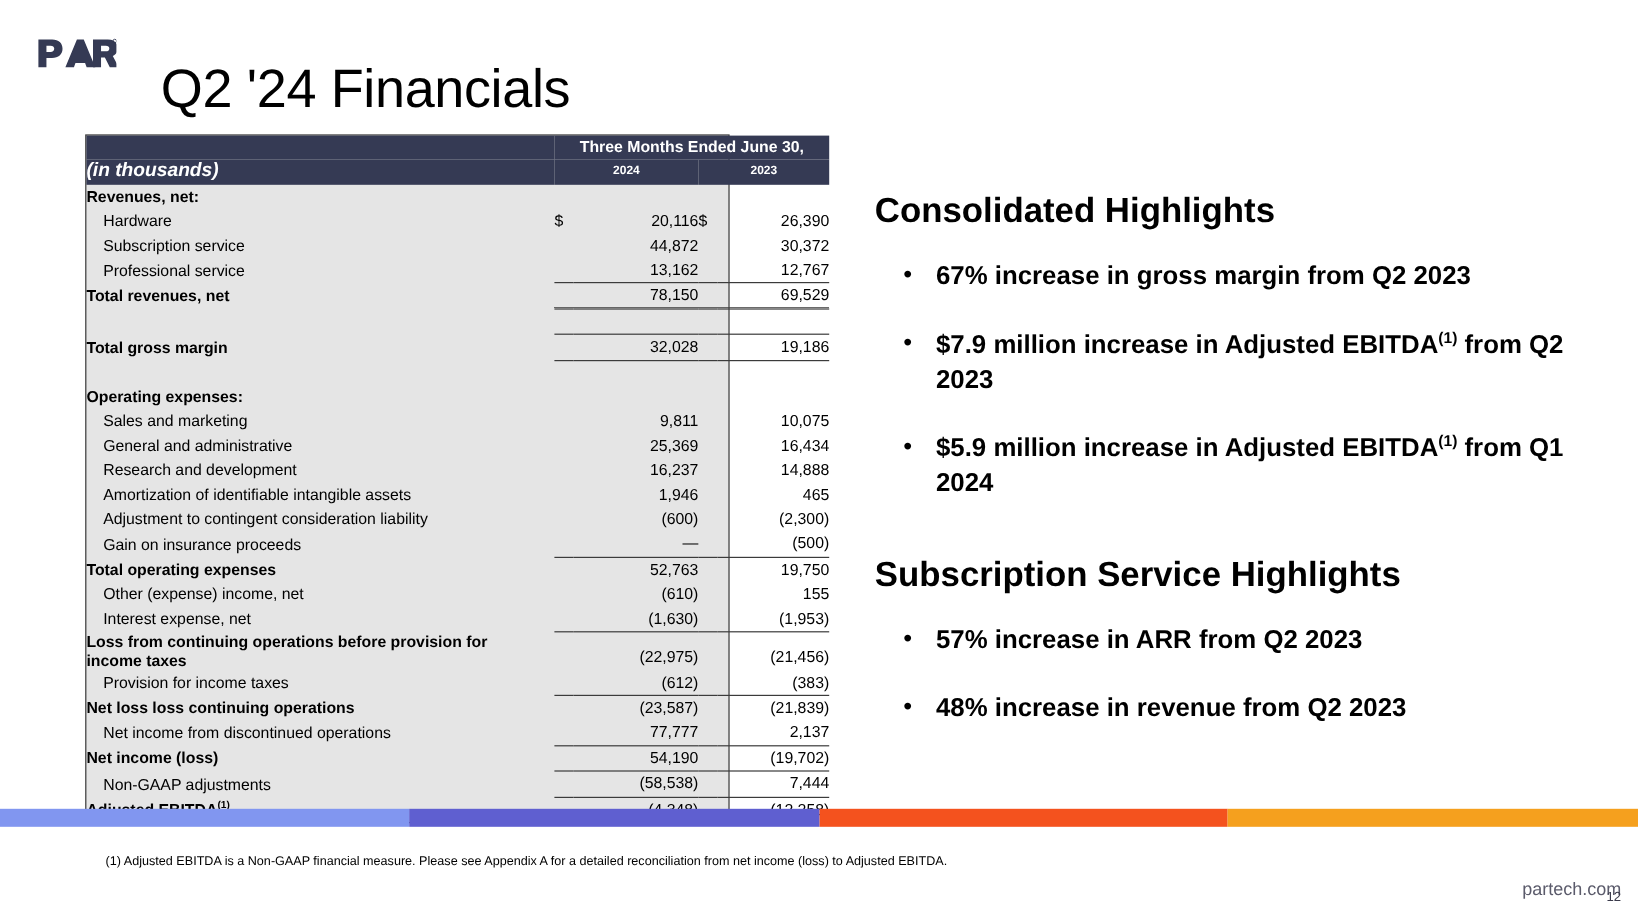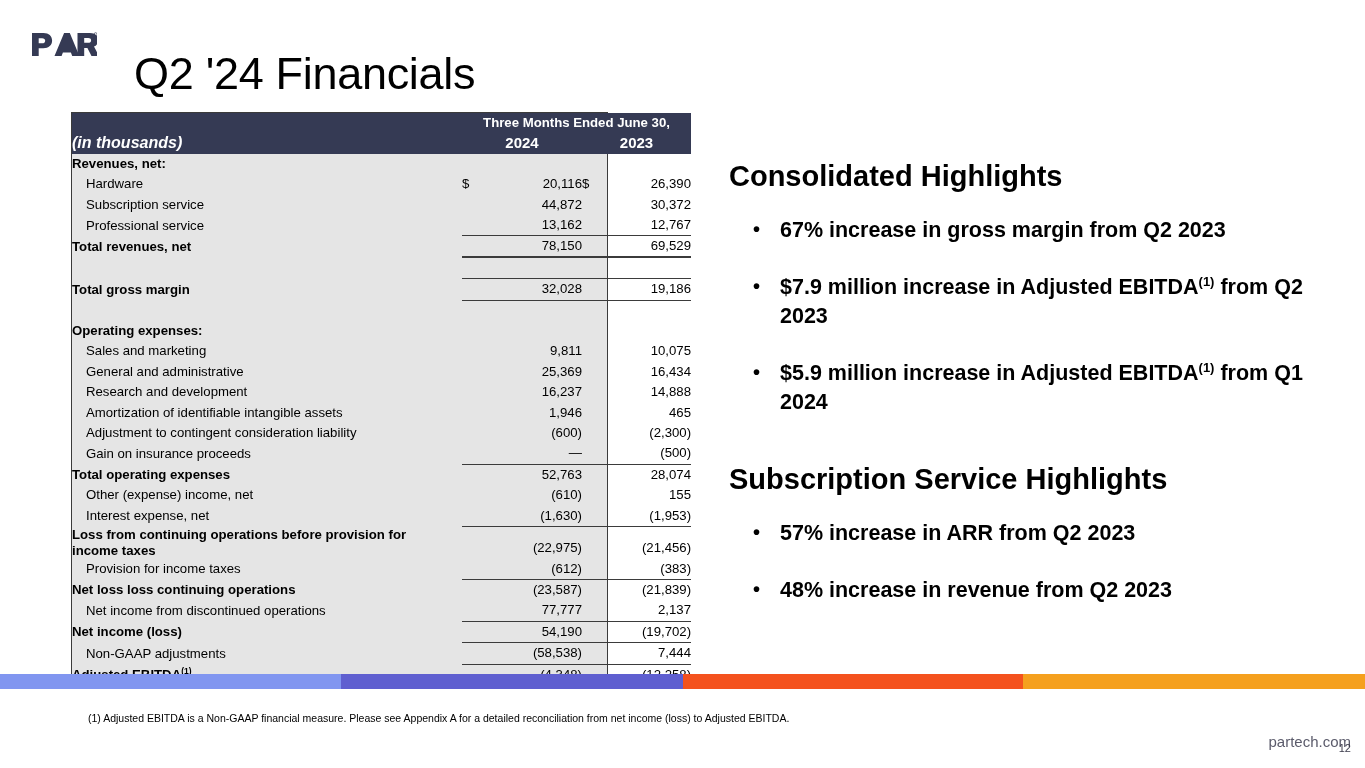--- a/index.html
+++ b/index.html
@@ -91,21 +91,21 @@
   .hdr-inthousands {
     font-style: italic;
     font-weight: bold;
     font-size: 16px;
     padding-left: 6px;
     padding-bottom: 3px;
     white-space: nowrap;
   }
   .hdr-year {
     font-weight: bold;
-    font-size: 15px;
+    font-size: 10px;
     text-align: center;
     padding-bottom: 3px;
   }
   .spacer-row td { height: 9px; line-height: 9px; }
   sup.fn { font-size: 8.5px; vertical-align: super; line-height: 0; }
 
   
   #highlights {
     position: absolute;
     left: 729px;
@@ -322,21 +322,21 @@
           <td class="cur"></td>
           <td class="num">—</td>
           <td class="cur"></td>
           <td class="num">(500)</td>
         </tr>
         <tr>
           <td class="lbl bold">Total operating expenses</td>
           <td class="cur rt"></td>
           <td class="num rt">52,763</td>
           <td class="cur rt"></td>
-          <td class="num rt">28,074</td>
+          <td class="num rt">19,750</td>
         </tr>
         <tr>
           <td class="lbl ind">Other (expense) income, net</td>
           <td class="cur"></td>
           <td class="num">(610)</td>
           <td class="cur"></td>
           <td class="num">155</td>
         </tr>
         <tr>
           <td class="lbl ind">Interest expense, net</td>

